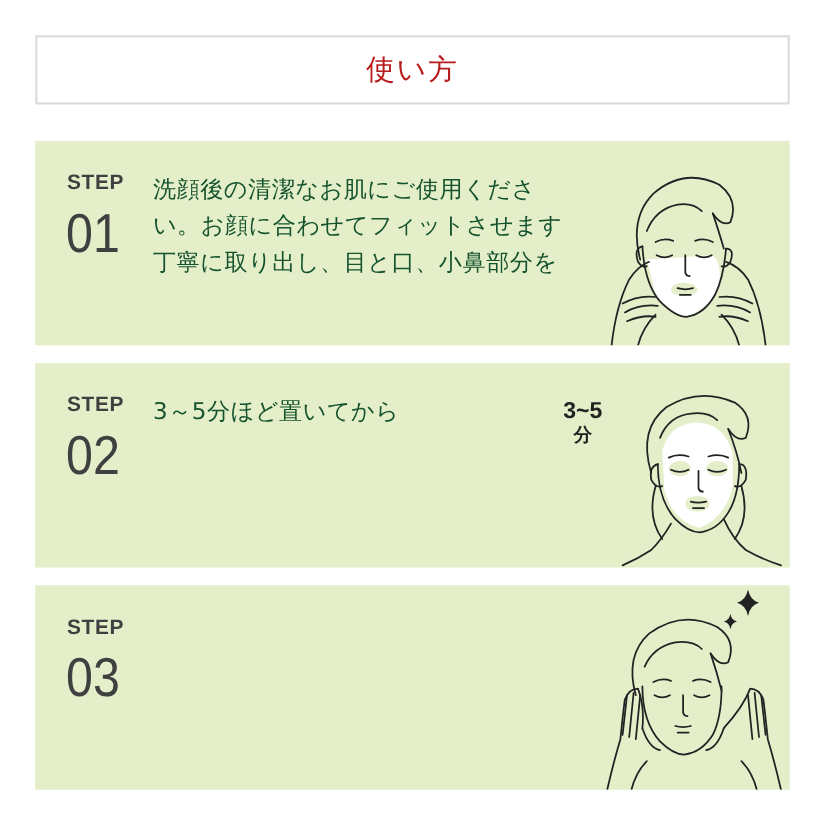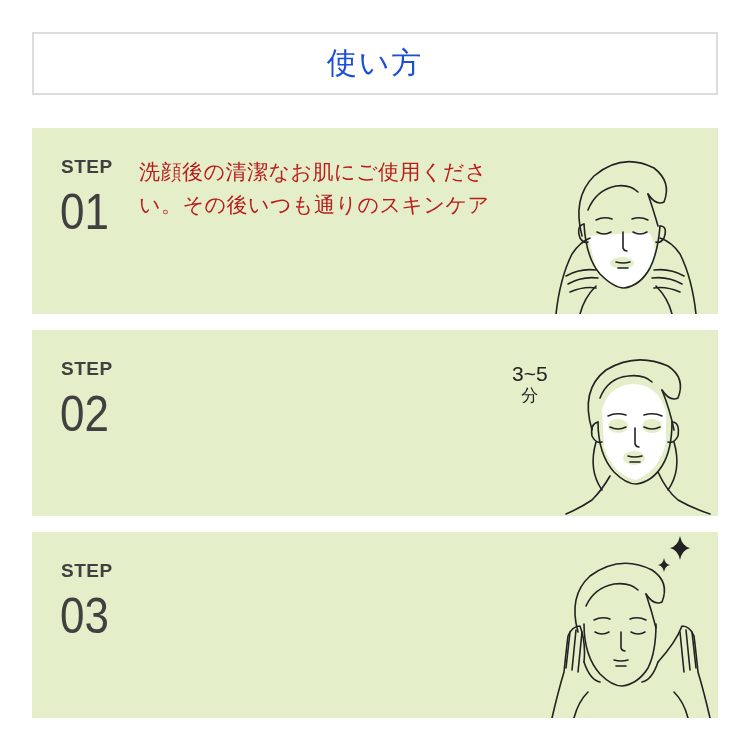--- a/index.html
+++ b/index.html
@@ -1,47 +1,48 @@
 <!DOCTYPE html>
 <html><head>
 <meta charset="utf-8">
 <style>
   html, body { margin: 0; padding: 0; background: #ffffff; }
   body { width: 750px; height: 750px; position: relative; overflow: hidden;
          font-family: "DejaVu Sans", "Liberation Sans", sans-serif; color: #3e3e3e; }
   .title-box { position: absolute; left: 32px; top: 32px; width: 682px; height: 59px;
                border: 2px solid #dcdcdc; background: #fff;
                display: flex; align-items: center; justify-content: center; }
-  .title-box span { font-size: 30px; letter-spacing: 2px; color: #1d4ed8; }
+  .title-box span { font-size: 26px; letter-spacing: 2px; color: #b91c1c; }
   .panel { position: absolute; left: 32px; width: 686px; height: 186px; background: #e4efca; overflow: hidden; }
   .step-label { position: absolute; left: 29px; top: 28px; font-family: "Liberation Sans", sans-serif;
                 font-weight: bold; font-size: 19px; color: #404040; letter-spacing: 0.5px; }
   .step-num { position: absolute; left: 28px; top: 56px; font-family: "Liberation Sans", sans-serif;
               font-size: 50px; line-height: 56px; color: #404040; transform: scaleX(0.88); transform-origin: left top; }
   .step-text { position: absolute; left: 107px; top: 28px; width: 410px; font-size: 21px;
-               line-height: 33px; color: #b91c1c; letter-spacing: 0.5px; }
+               line-height: 33px; color: #14532d; letter-spacing: 0.5px; }
   .illus { position: absolute; }
   .time-label { position: absolute; left: 480px; top: 32px; text-align: center;
-                font-family: "Liberation Sans", sans-serif; font-weight: normal; color: #222; }
+                font-family: "Liberation Sans", sans-serif; font-weight: bold; color: #222; }
   .time-label .t1 { font-size: 21px; line-height: 24px; display: block; }
   .time-label .t2 { font-size: 17px; line-height: 20px; display: block; }
 </style>
 </head>
 <body>
 
 <div class="title-box">
   <span>使い方</span>
 </div>
 
 <div class="panel" style="top:128px;">
   <div class="step-label">STEP</div>
   <div class="step-num">01</div>
   <div class="step-text">
     <div>洗顔後の清潔なお肌にご使用くださ</div>
-    <div>い。その後いつも通りのスキンケア</div>
+    <div>い。お顔に合わせてフィットさせます</div>
+    <div>丁寧に取り出し、目と口、小鼻部分を</div>
   </div>
   <svg class="illus" style="left:512px; top:0;" width="174" height="186" viewBox="0 0 174 186" fill="none" stroke="#222" stroke-width="1.6" stroke-linecap="round" stroke-linejoin="round">
 
     <path d="M44 108 L103 104 Q112 108 110 130 Q106 150 80 160 Q60 156 52 140 Z" fill="#ffffff" stroke="none"></path>
     <ellipse cx="78" cy="135" rx="12" ry="6" fill="#e4efca" stroke="none"></ellipse>
 
     <path d="M38 108 Q28 70 50 48 Q78 24 110 40 Q128 54 120 74 Q112 78 104 66"></path>
     <path d="M44 82 Q52 62 72 58 Q86 56 94 64"></path>
     <path d="M104 66 Q110 84 114 98"></path>
 
@@ -69,20 +70,21 @@
       <path d="M138 156 Q124 148 108 150"></path>
       <path d="M136 164 Q122 158 110 160"></path>
     <path d="M128 186 Q124 170 112 158"></path>
   </svg>
 </div>
 
 <div class="panel" style="top:330px;">
   <div class="step-label">STEP</div>
   <div class="step-num">02</div>
   <div class="step-text">
+    <div>3～5分ほど置いてから</div>
   </div>
   <div class="time-label">
     <span class="t1">3~5</span>
     <span class="t2">分</span>
   </div>
   <svg class="illus" style="left:530px; top:0;" width="156" height="186" viewBox="0 0 156 186" fill="none" stroke="#222" stroke-width="1.6" stroke-linecap="round" stroke-linejoin="round">
 
     <path d="M40 80 Q46 56 70 54 Q96 54 104 82 L104 112 Q98 140 74 150 Q50 144 42 116 Z" fill="#ffffff" stroke="none"></path>
     <ellipse cx="56" cy="96" rx="10" ry="7" fill="#e4efca" stroke="none"></ellipse>
     <ellipse cx="90" cy="96" rx="10" ry="7" fill="#e4efca" stroke="none"></ellipse>

